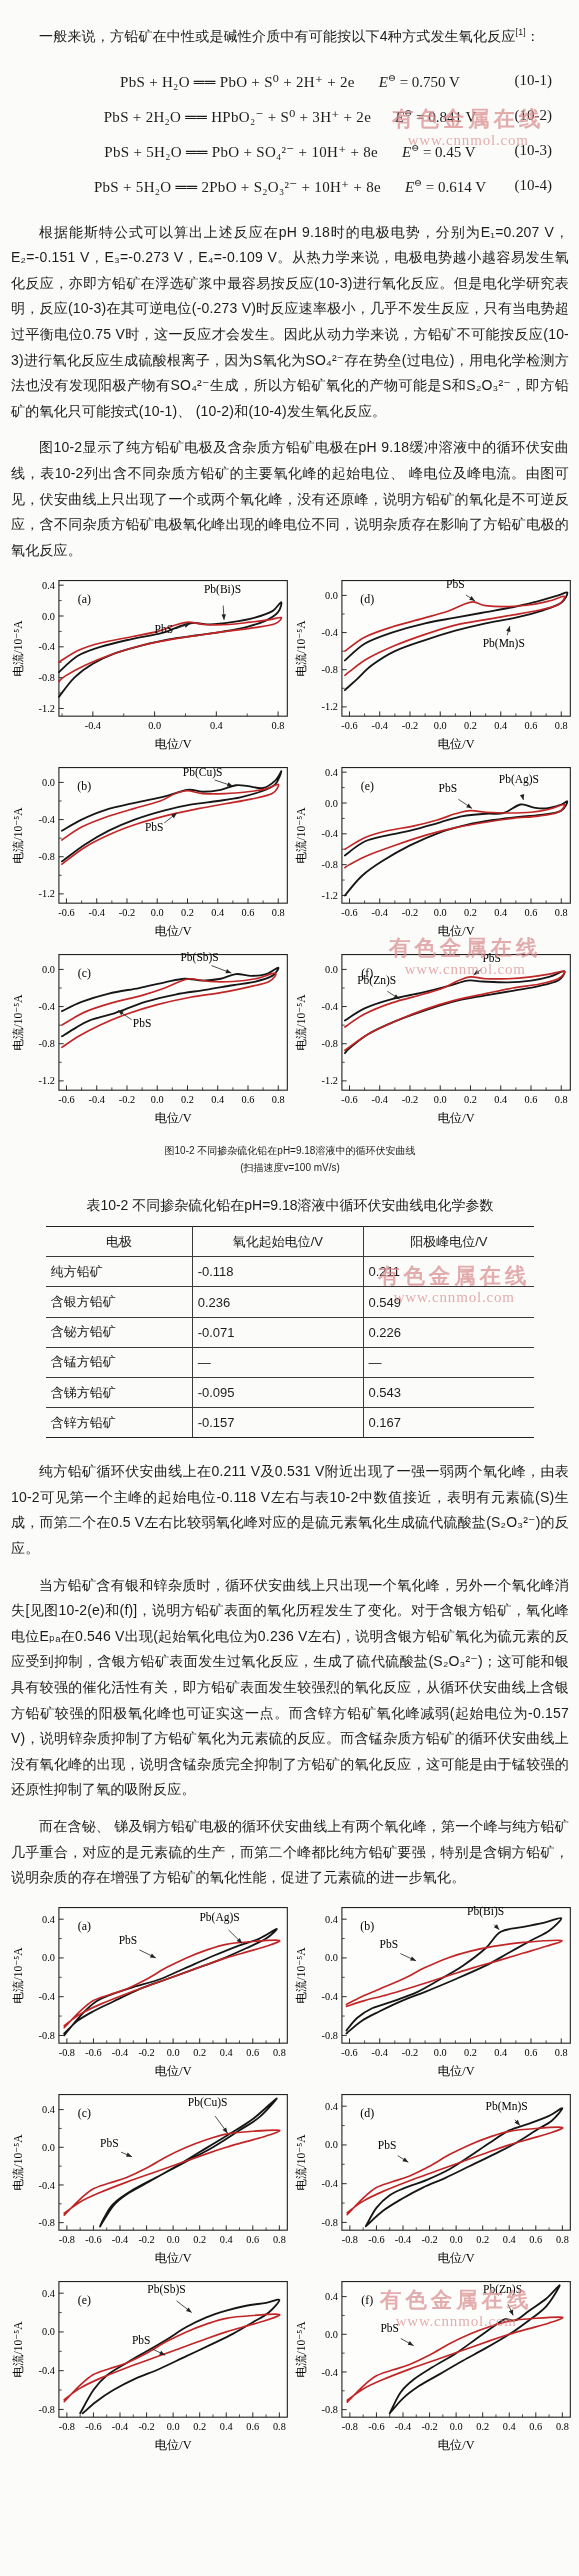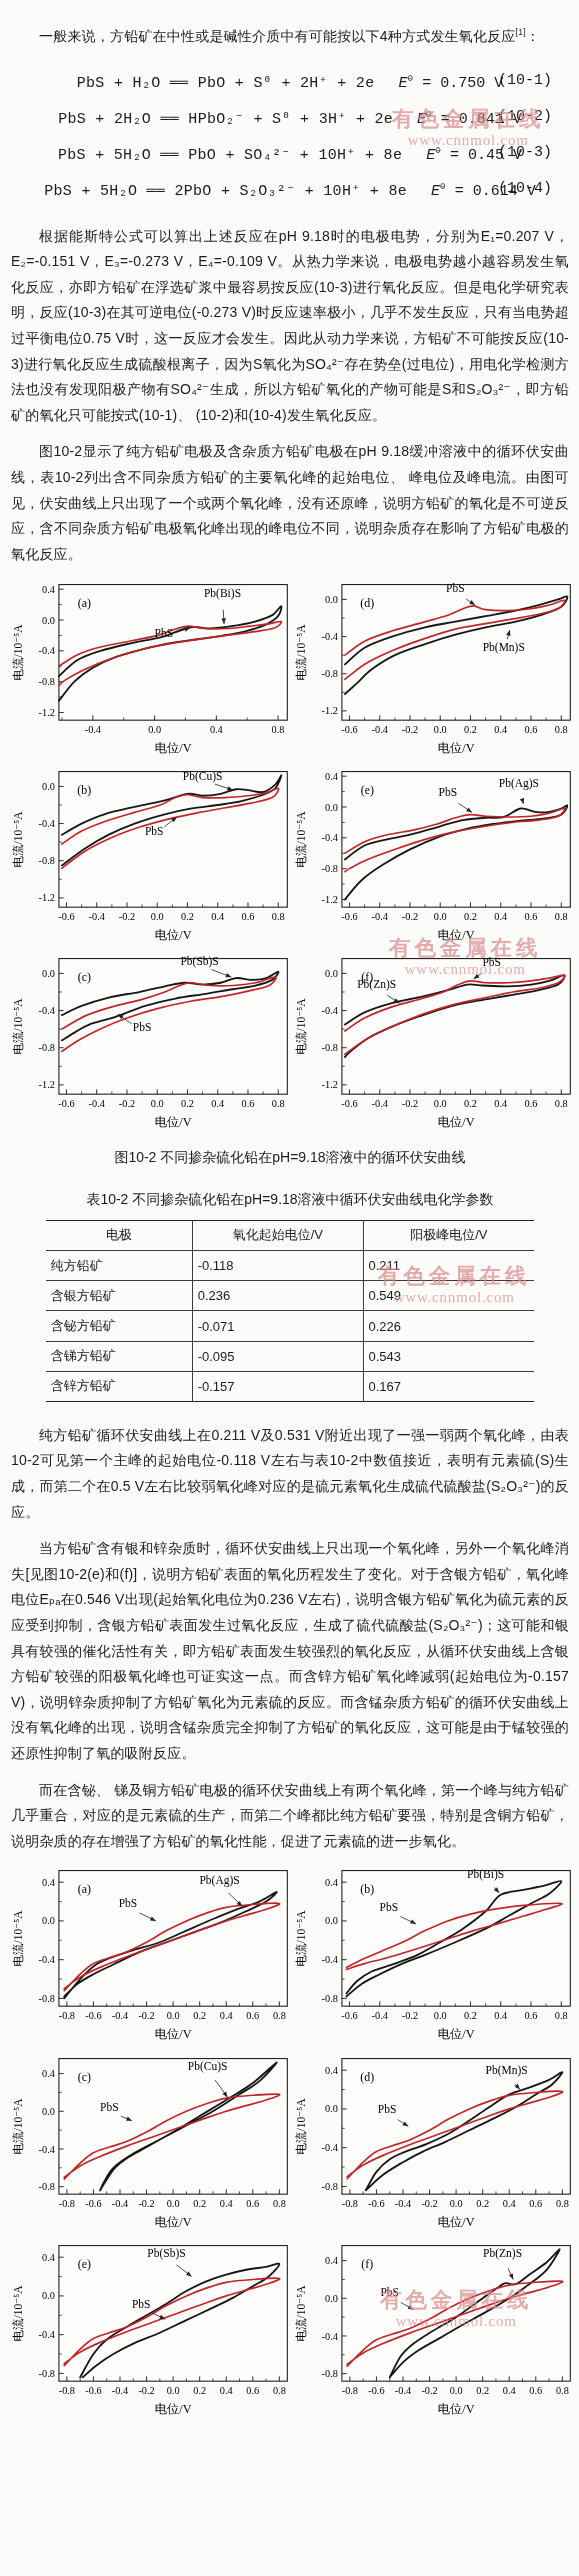--- a/index.html
+++ b/index.html
@@ -23,31 +23,30 @@
   
   .equations{margin:14.3px 0 16px 0;font-family:"Liberation Serif","DejaVu Serif",serif;}
   .eq-row{
     position:relative;
     display:flex;
     justify-content:center;
     align-items:baseline;
     gap:24px;
     padding:8px 0;
     font-size:15px;
-    font-family:Liberation Mono, monospace;
   }
   .eq-formula{letter-spacing:0.3px;}
   .eq-pot i{font-style:italic;}
   .eq-pot sup{font-size:9.5px;}
   .eq-num{position:absolute;right:17px;top:8px;}
   
   .figure{margin:11px 0 8px 0;}
   .fig-grid{display:grid;grid-template-columns:1fr 1fr;justify-items:center;row-gap:3.2px;}
   .fig-caption{
-    text-align:center;font-size:14px;margin-top:9.5px;line-height:1.7;
+    text-align:center;font-size:10px;margin-top:9.5px;line-height:1.7;
   }
   svg text{font-family:"Liberation Serif","DejaVu Serif",serif;}
   
   .tbl-title{text-align:center;font-size:14px;margin:20.7px 0 11px 0;}
   table.datatable{
     border-collapse:collapse;
     margin:0 auto 20.7px auto;
     width:488px;
     font-size:13px;
   }
@@ -389,20 +388,21 @@
           <line x1="235.81466821595137" y1="25.688142773225188" x2="225.93377483443706" y2="32.76712328767123" stroke="#222222" stroke-width="1"></line>
           <path d="M225.9,32.8L230.0,26.4L233.3,31.0Z" fill="#222222"></path>
           <text x="248.82119205298014" y="16.36986301369863" text-anchor="middle" font-size="14.5">PbS</text>
           <line x1="117.25184541832644" y1="53.24647134821428" x2="132.47682119205297" y2="63.219178082191775" stroke="#222222" stroke-width="1"></line>
           <path d="M132.5,63.2L125.1,61.7L128.2,57.0Z" fill="#222222"></path>
           <text x="103.86754966887418" y="44.47945205479452" text-anchor="middle" font-size="14.5">Pb(Zn)S</text>
         </svg>
       </div>
     <div class="fig-caption">
       <div>图10-2 不同掺杂硫化铅在pH=9.18溶液中的循环伏安曲线</div>
+      <div>(扫描速度v=100 mV/s)</div>
     </div>
   </div>
 
   <div class="tbl-title">表10-2 不同掺杂硫化铅在pH=9.18溶液中循环伏安曲线电化学参数</div>
   <table class="datatable">
     <thead>
         <tr id="tbl-head">
           <th>电极</th>
           <th>氧化起始电位/V</th>
           <th>阳极峰电位/V</th>
@@ -416,20 +416,25 @@
         </tr>
         <tr>
           <td>含银方铅矿</td>
           <td>0.236</td>
           <td>0.549</td>
         </tr>
         <tr>
           <td>含铋方铅矿</td>
           <td>-0.071</td>
           <td>0.226</td>
+        </tr>
+        <tr>
+          <td>含锰方铅矿</td>
+          <td>—</td>
+          <td>—</td>
         </tr>
         <tr>
           <td>含锑方铅矿</td>
           <td>-0.095</td>
           <td>0.543</td>
         </tr>
         <tr>
           <td>含锌方铅矿</td>
           <td>-0.157</td>
           <td>0.167</td>

